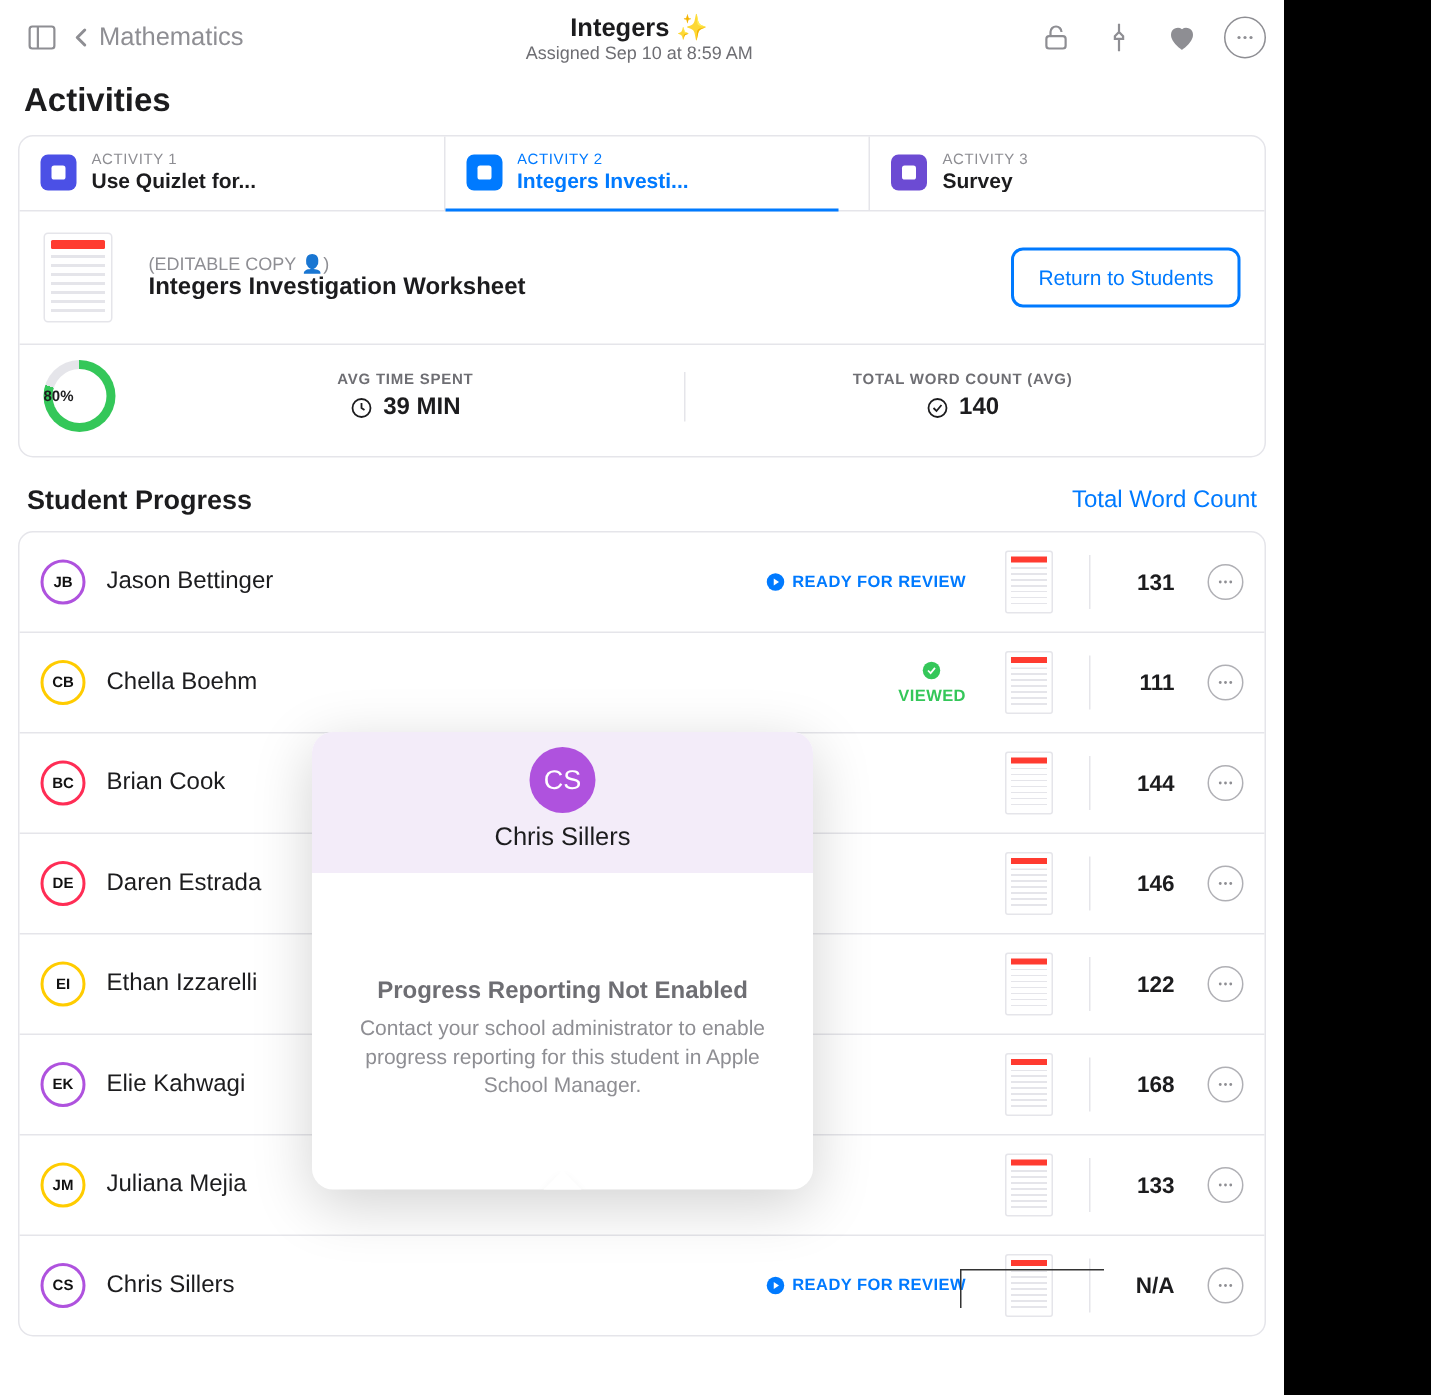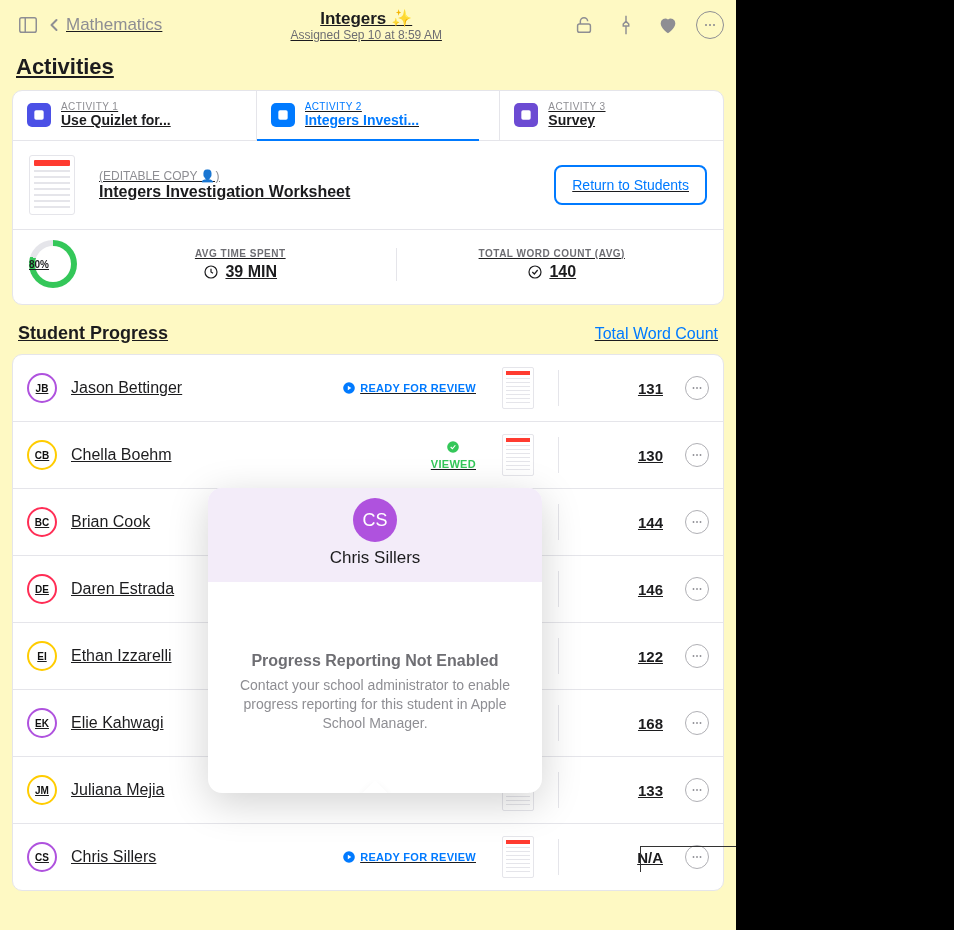--- a/index.html
+++ b/index.html
@@ -15,26 +15,25 @@
     --gray: #c7c7cc;
   }
   * { box-sizing: border-box; }
   body {
     margin: 0;
     background: #000;
     font-family: -apple-system, "Helvetica Neue", Arial, sans-serif;
     color: var(--text);
   }
   .device {
-    width: 736px;
+    width: 856px;
     height: 930px;
-    background: #fef9c3;
+    background: #ffffff;
     position: relative;
     overflow: hidden;
-    text-decoration: underline;
   }
   
   .topbar {
     display: flex;
     align-items: center;
     padding: 8px 12px 4px;
   }
   .icon-btn {
     width: 32px; height: 32px;
     display: flex; align-items: center; justify-content: center;
@@ -147,21 +146,21 @@
   .status-pill.review{ color:var(--blue); }
   .status-pill.viewed{ color:var(--green);flex-direction:column; }
   .status-pill svg{width:14px;height:14px;}
   .mini-thumb{
     width:32px;height:42px;border:1px solid var(--border);border-radius:2px;background:#fff;position:relative;margin-left:12px;
   }
   .mini-thumb::before{content:"";position:absolute;top:3px;left:3px;right:3px;height:4px;background:#ff3b30;}
   .mini-thumb::after{content:"";position:absolute;top:10px;left:3px;right:3px;bottom:3px;
     background:repeating-linear-gradient(to bottom,#e5e5ea 0 1px,transparent 1px 4px);}
   .vdiv{width:1px;height:36px;background:var(--border);margin:0 10px;}
-  .count{font-size:15px;font-weight:700;min-width:32px;text-align:right;margin-left:48px;}
+  .count{font-size:15px;font-weight:700;min-width:32px;text-align:right;}
   .more-btn{
     width:24px;height:24px;border:1.5px solid #b0b0b5;border-radius:50%;
     display:flex;align-items:center;justify-content:center;color:#8e8e93;cursor:pointer;margin-left:8px;
   }
   .more-btn svg{width:14px;height:14px;}
 
   
   .popover {
     position:absolute;
     left:208px; top:488px;
@@ -353,21 +352,21 @@
     <div class="sname">Chella Boehm</div>
     <div class="status-pill viewed">
       <svg viewBox="0 0 24 24" fill="currentColor">
             <circle cx="12" cy="12" r="10"></circle>
             <polyline points="8,12 11,15 16,9" fill="none" stroke="#fff" stroke-width="2"></polyline>
           </svg>
       <span>VIEWED</span>
         </div>
     <div class="mini-thumb"></div>
     <div class="vdiv"></div>
-    <div class="count">130</div>
+    <div class="count">111</div>
     <div class="more-btn">
       <svg viewBox="0 0 24 24" fill="currentColor">
             <circle cx="6" cy="12" r="1.6"></circle>
             <circle cx="12" cy="12" r="1.6"></circle>
             <circle cx="18" cy="12" r="1.6"></circle>
           </svg>
     </div>
       </div>
       <div class="student-row">
     <div class="avatar" style="border-color:#ff2d55">BC</div>

